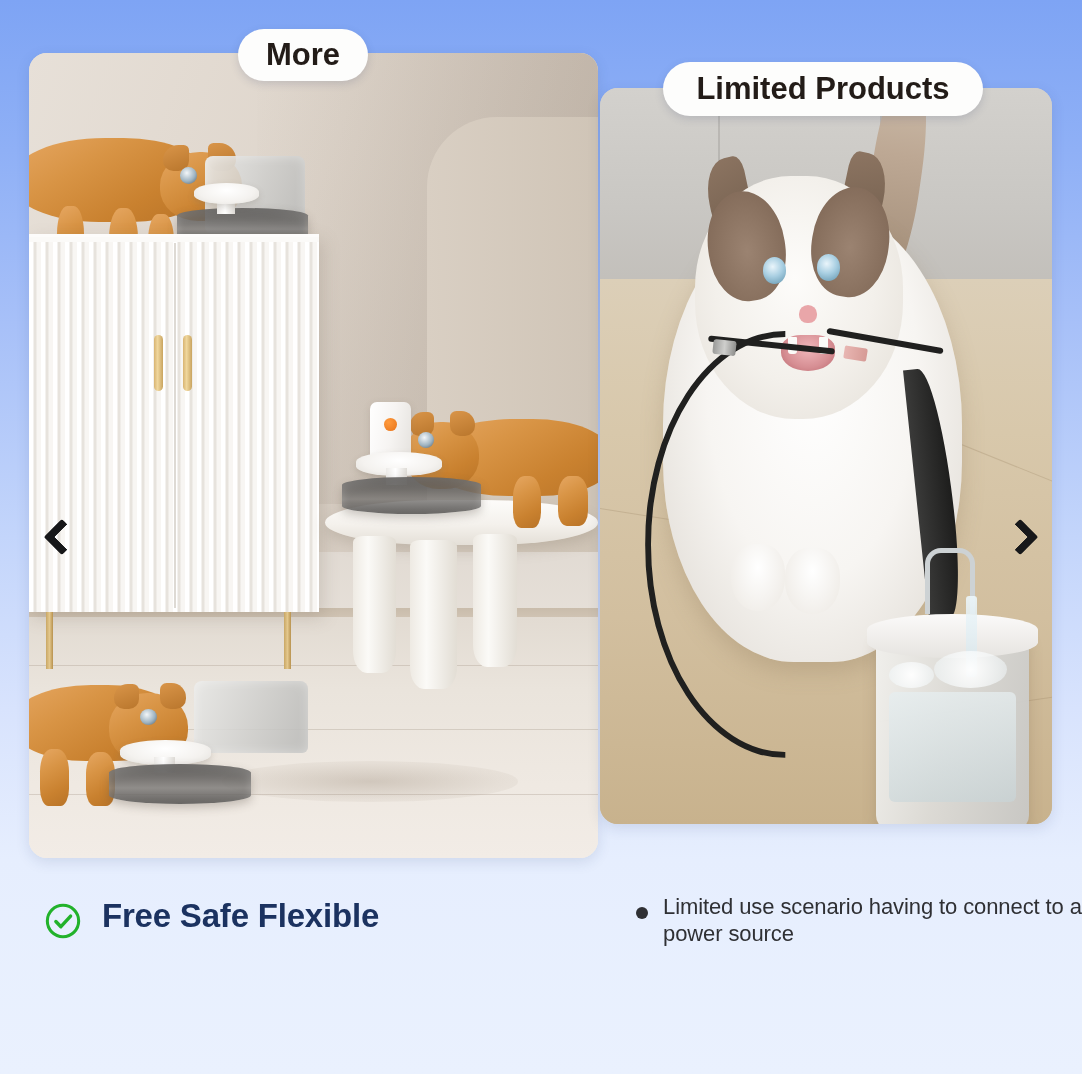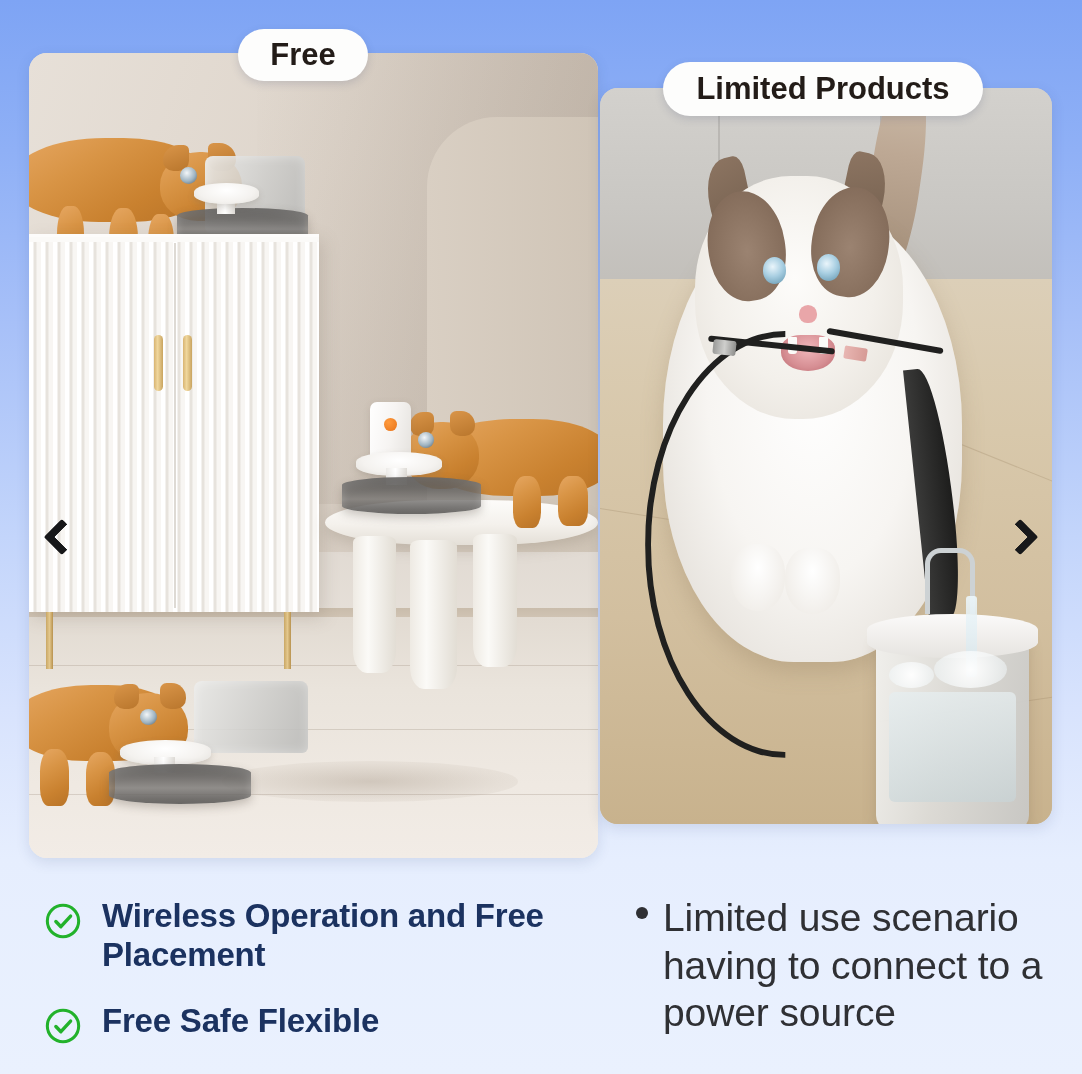--- a/index.html
+++ b/index.html
@@ -377,21 +377,21 @@
   }
   .bullet {
     flex: 0 0 auto;
     width: 12px; height: 12px;
     border-radius: 50%;
     background: #2f3034;
     margin-right: 15px;
     margin-top: 13px;
   }
   .con-text {
-    font-size: 39px;
+    font-size: 22px;
     font-weight: 400;
     line-height: 1.22;
     color: #2f3034;
     letter-spacing: -0.1px;
   }
 </style>
 </head>
 <body>
 
 <div class="stage">
@@ -499,41 +499,34 @@
     <div class="rf-body" style="left:61%; top:74%; width:34%; height:27%;"></div>
     <div class="rf-water" style="left:64%; top:82%; width:28%; height:15%;"></div>
     <div class="rf-lid" style="left:59%; top:71.5%; width:38%; height:6%;"></div>
     <div class="rf-spout" style="left:72%; top:62.5%; width:11%; height:9%;"></div>
     <div class="rf-stream" style="left:81%; top:69%; width:2.4%; height:11%;"></div>
     <div class="rf-foam" style="left:74%; top:76.5%; width:16%; height:5%;"></div>
     <div class="rf-foam" style="left:64%; top:78%; width:10%; height:3.5%;"></div>
 
   </div>
 
-  <div class="badge badge-ours">Free</div>
+  <div class="badge badge-ours">More</div>
 
   <div class="badge badge-normal">Limited Products</div>
 
   <div class="arrow arrow-left">
     <span class="chev left"></span>
   </div>
   <div class="arrow arrow-right">
     <span class="chev right"></span>
   </div>
 
   <div class="features">
 
     <div class="col-pros">
-      <div class="pro-item">
-        <svg class="check-icon" viewBox="0 0 40 40">
-          <circle cx="20" cy="20" r="16.5" fill="none" stroke="#22b22b" stroke-width="3.2"></circle>
-          <path d="M12.5 20.5 L17.8 26 L28 14.8" fill="none" stroke="#22b22b" stroke-width="3.6" stroke-linecap="round" stroke-linejoin="round"></path>
-        </svg>
-        <div class="pro-text">Wireless Operation and Free Placement</div>
-      </div>
 
       <div class="pro-item">
         <svg class="check-icon" viewBox="0 0 40 40">
           <circle cx="20" cy="20" r="16.5" fill="none" stroke="#22b22b" stroke-width="3.2"></circle>
           <path d="M12.5 20.5 L17.8 26 L28 14.8" fill="none" stroke="#22b22b" stroke-width="3.6" stroke-linecap="round" stroke-linejoin="round"></path>
         </svg>
         <div class="pro-text">Free Safe Flexible</div>
       </div>
     </div>
 

